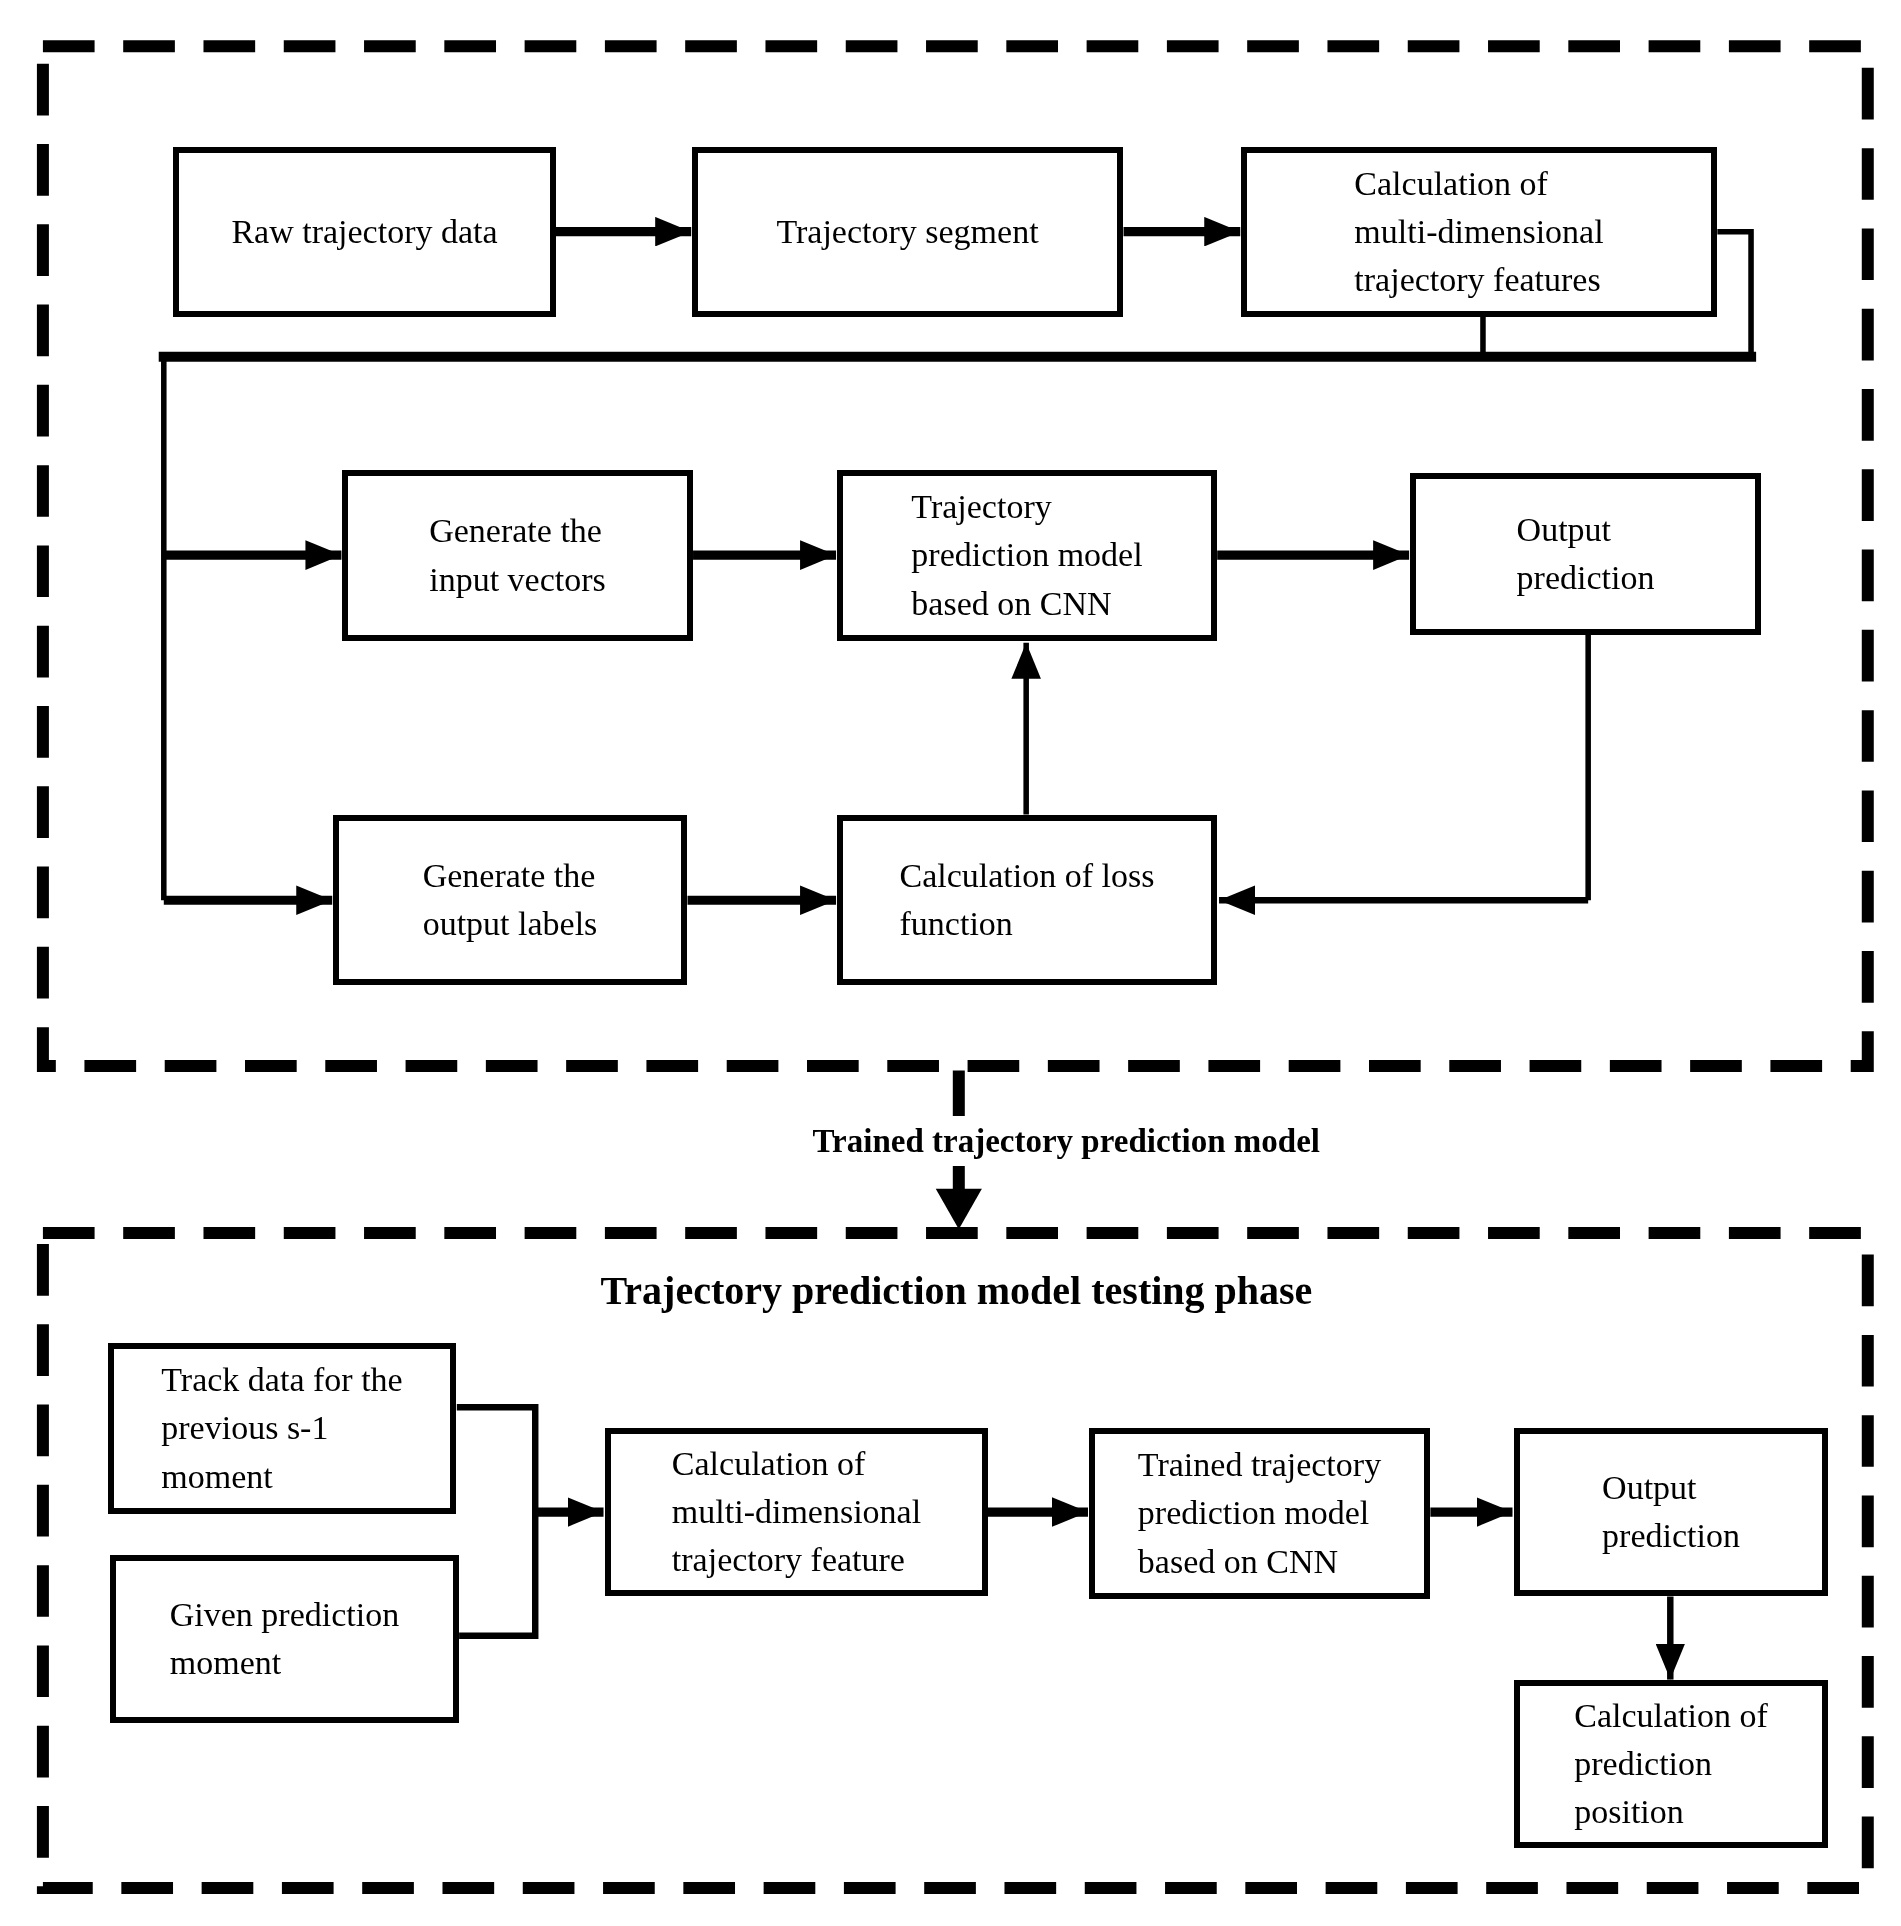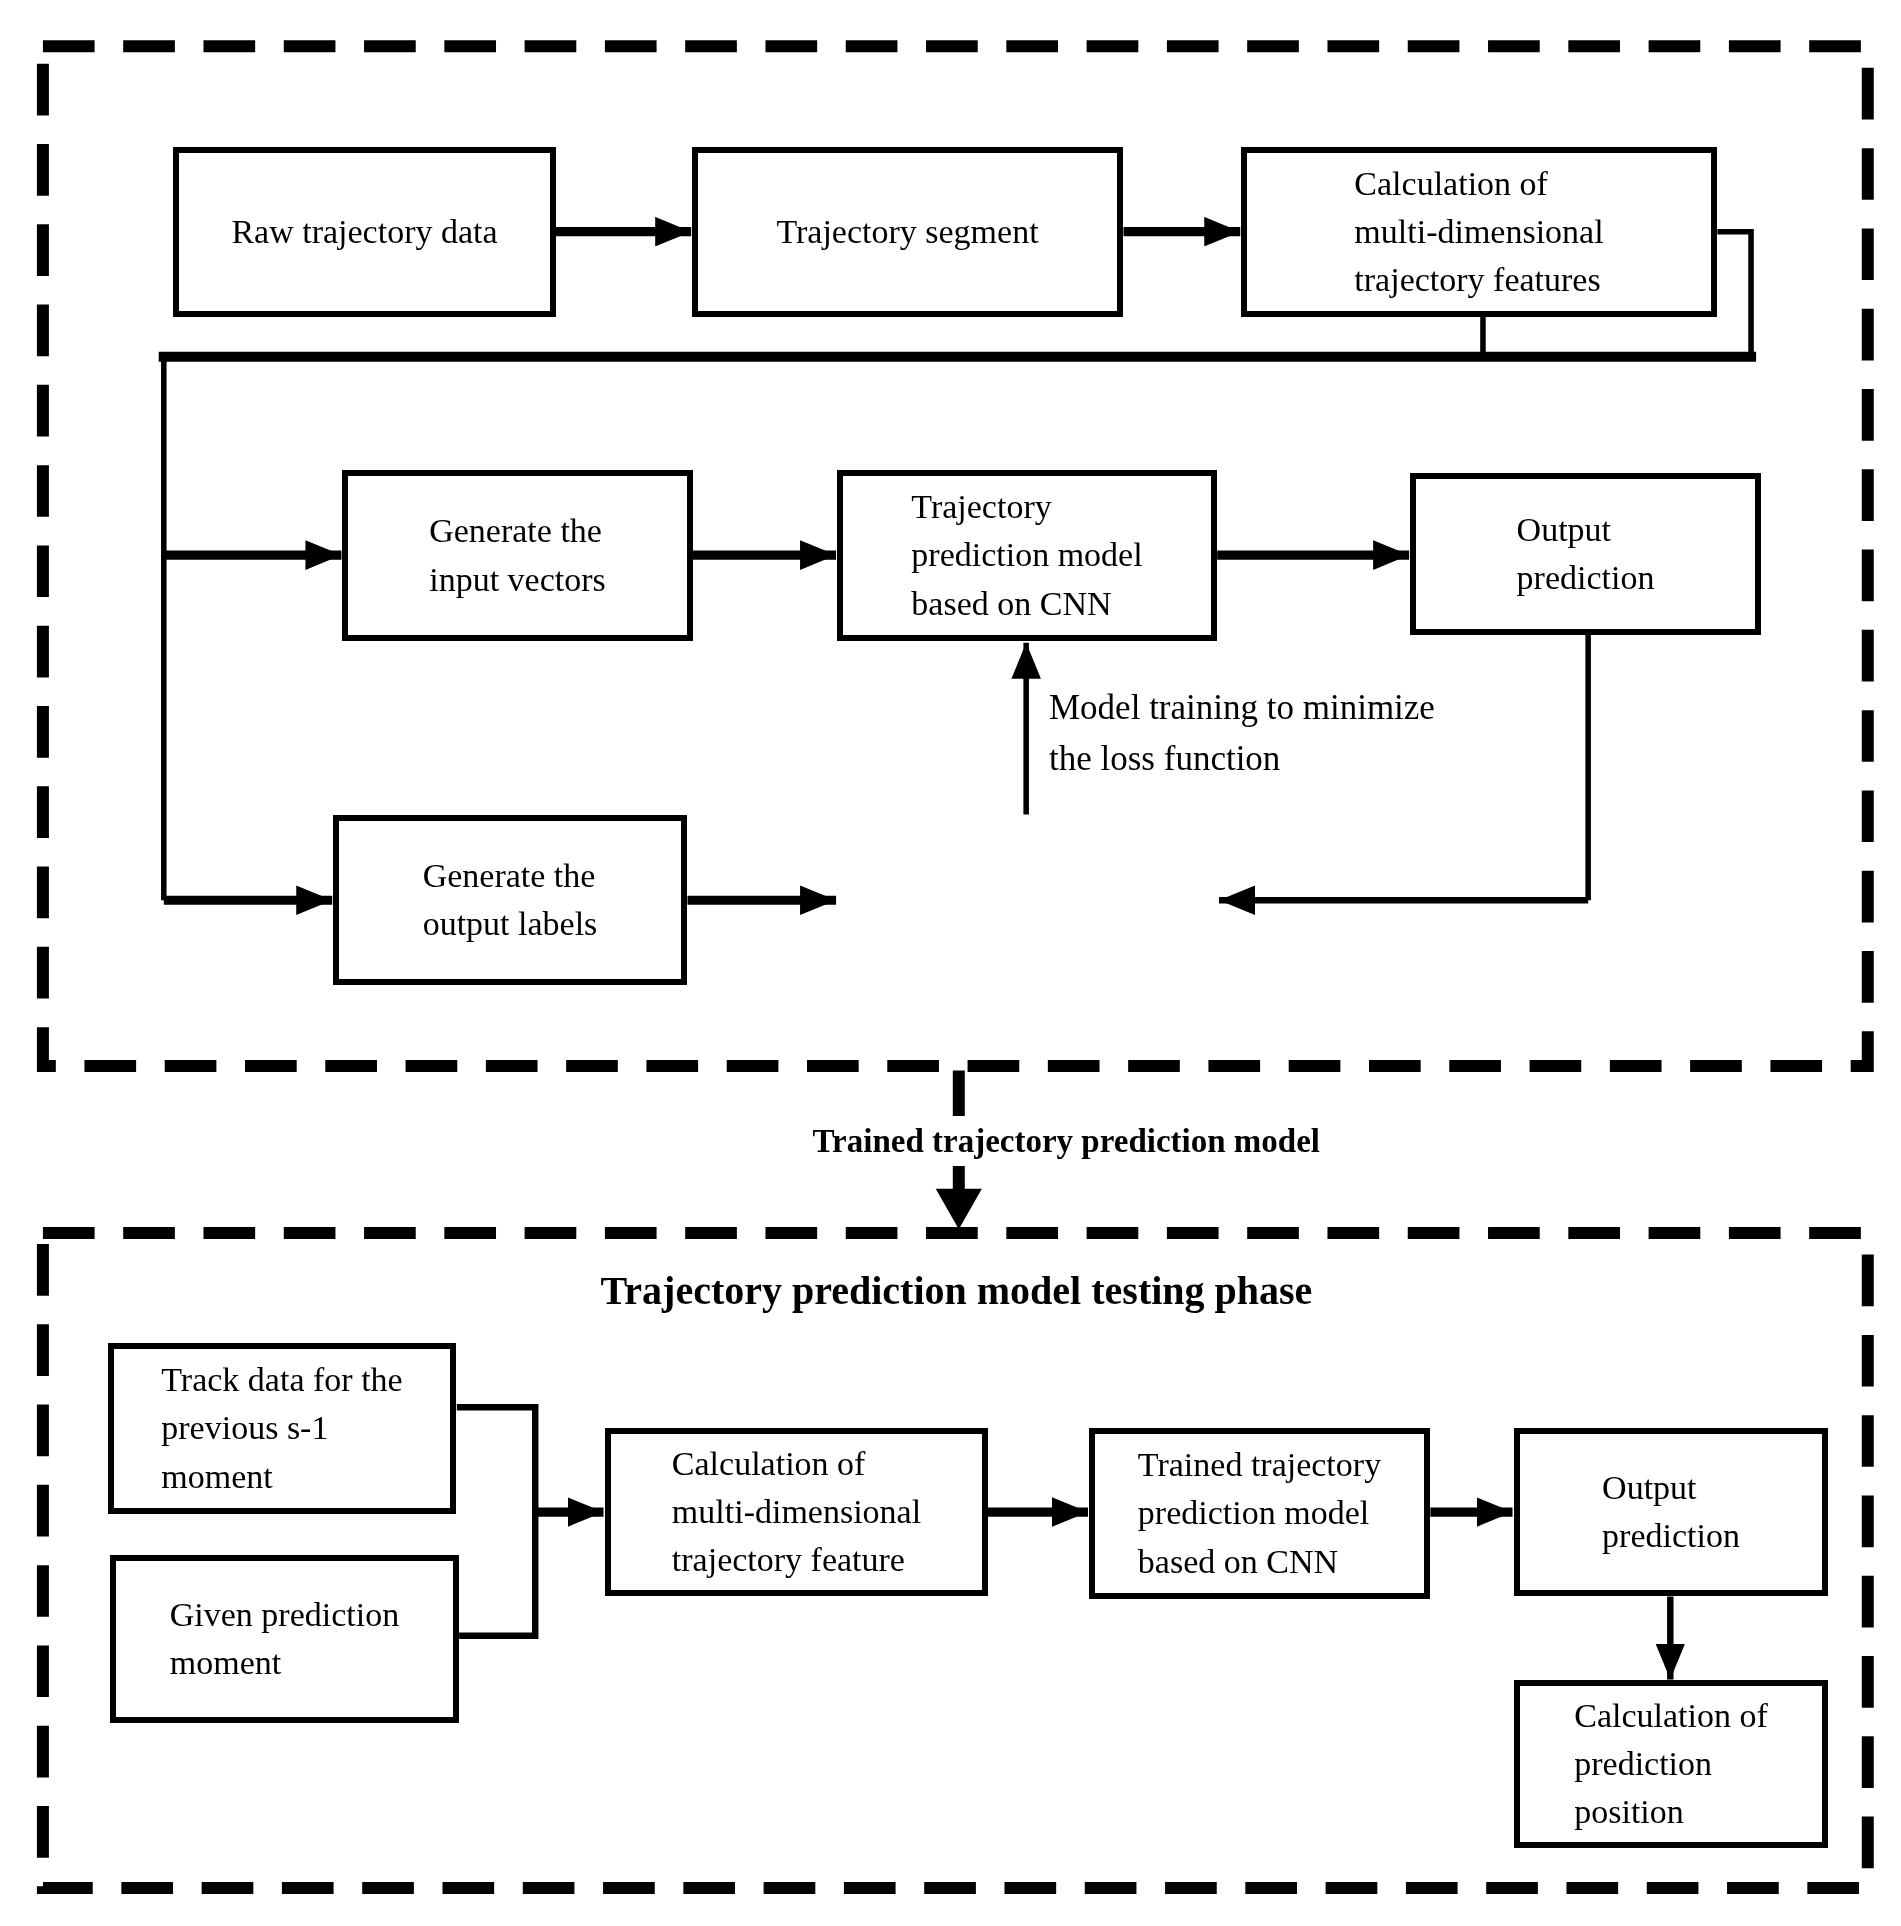--- a/index.html
+++ b/index.html
@@ -91,26 +91,26 @@
   <div class="node" style="left:342px;top:470px;width:351px;height:171px;">Generate the
 input vectors</div>
 
   <div class="node" style="left:837px;top:470px;width:380px;height:171px;">Trajectory
 prediction model
 based on CNN</div>
 
   <div class="node" style="left:1410px;top:473px;width:351px;height:162px;">Output
 prediction</div>
 
-  <div class="annotation" style="left:1049px;top:683px;width:669px;">Model training to minimize
-the loss function</div>
 
   <div class="node" style="left:333px;top:815px;width:354px;height:170px;">Generate the
 output labels</div>
 
+  <div class="node" style="left:837px;top:815px;width:380px;height:170px;">Calculation of loss
+function</div>
 
   <div class="transition-label" style="left:600px;top:1116px;width:720px;">Trained trajectory prediction model</div>
 
   <div class="phase-title" style="left:37px;top:1267px;width:1839px;">Trajectory prediction model testing phase</div>
 
   <div class="node" style="left:108px;top:1320px;width:348px;height:171px;margin-top:23px;">Track data for the
 previous s-1
 moment</div>
 
   <div class="node" style="left:110px;top:1555px;width:349px;height:168px;">Given prediction

